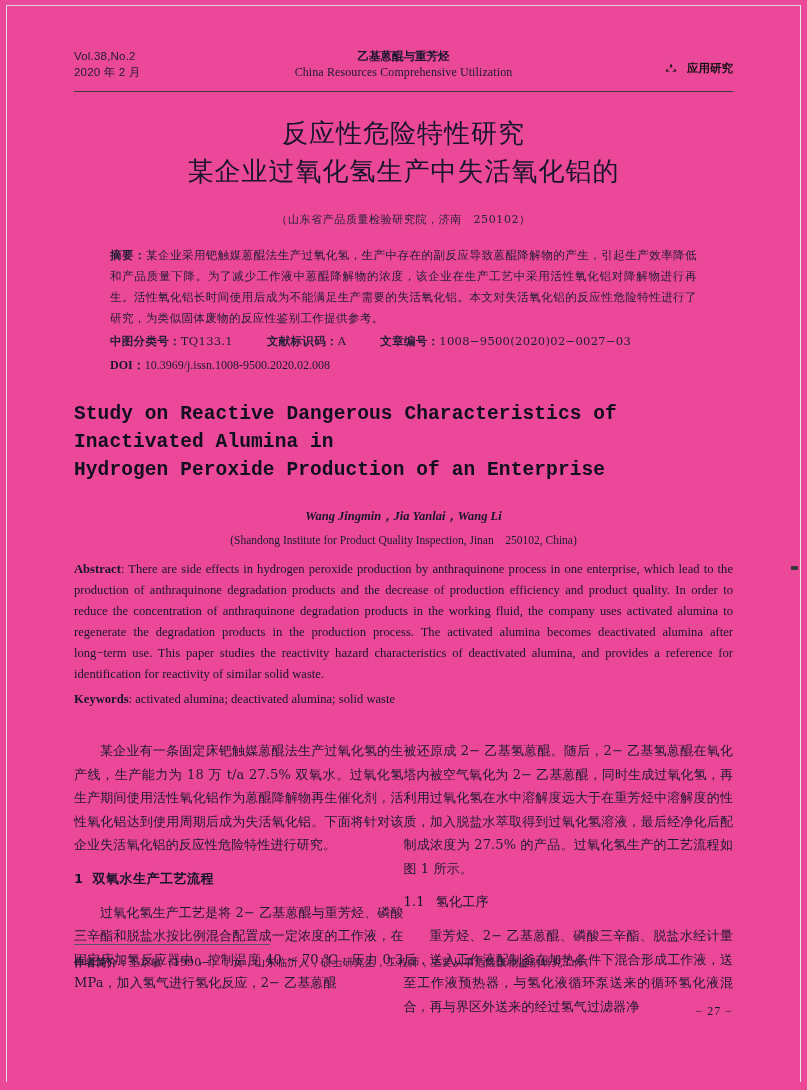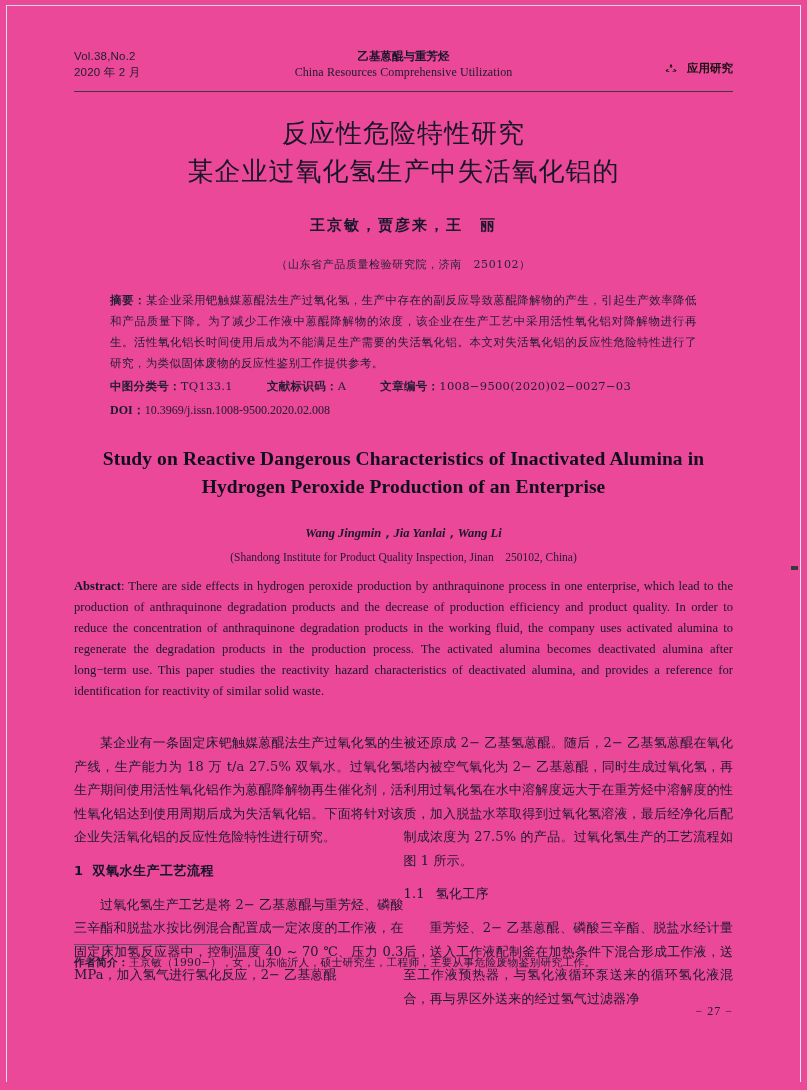--- a/index.html
+++ b/index.html
@@ -179,22 +179,21 @@
     font-family: "Liberation Serif", serif;
     font-size: 12px;
     line-height: 22px;
     margin-top: 2px;
     color: #1a1a2e;
   }
   .meta-doi b { font-weight: 700; }
 
   
   .en-title {
-    text-align: center;
-    font-family: Liberation Serif, serif;
+    font-family: Liberation Mono, monospace;
     font-weight: 700;
     font-size: 19.5px;
     line-height: 28px;
     color: #0f0f1e;
     margin-top: 24px;
     letter-spacing: 0.1px;
   }
   .en-authors {
     text-align: center;
     font-family: "Liberation Serif", serif;
@@ -330,21 +329,20 @@
         </span>
         <span>应用研究</span>
       </div>
     </div>
     <hr class="rule">
 
     <div class="cn-title">
       <div>反应性危险特性研究</div>
       <div>某企业过氧化氢生产中失活氧化铝的</div>
     </div>
-    <div class="cn-authors">王京敏，贾彦来，王　丽</div>
     <div class="cn-affil">（山东省产品质量检验研究院，济南　250102）</div>
 
     <div class="cn-abs-block">
       <div class="cn-abs">
         <b>摘要：</b><span>某企业采用钯触媒蒽醌法生产过氧化氢，生产中存在的副反应导致蒽醌降解物的产生，引起生产效率降低和产品质量下降。为了减少工作液中蒽醌降解物的浓度，该企业在生产工艺中采用活性氧化铝对降解物进行再生。活性氧化铝长时间使用后成为不能满足生产需要的失活氧化铝。本文对失活氧化铝的反应性危险特性进行了研究，为类似固体废物的反应性鉴别工作提供参考。</span>
       </div>
       <div class="meta-row">
         <b>中图分类号：</b><span>TQ133.1</span><span class="gap"></span><b>文献标识码：</b><span>A</span><span class="gap"></span><b>文章编号：</b><span>1008−9500(2020)02−0027−03</span>
       </div>
       <div class="meta-doi">
@@ -354,20 +352,23 @@
 
     <div class="en-title">
       <div>Study on Reactive Dangerous Characteristics of Inactivated Alumina in</div>
       <div>Hydrogen Peroxide Production of an Enterprise</div>
     </div>
     <div class="en-authors">Wang Jingmin，Jia Yanlai，Wang Li</div>
     <div class="en-affil">(Shandong Institute for Product Quality Inspection, Jinan　250102, China)</div>
 
     <div class="en-abs">
       <b>Abstract</b><span>: There are side effects in hydrogen peroxide production by anthraquinone process in one enterprise, which lead to the production of anthraquinone degradation products and the decrease of production efficiency and product quality. In order to reduce the concentration of anthraquinone degradation products in the working fluid, the company uses activated alumina to regenerate the degradation products in the production process. The activated alumina becomes deactivated alumina after long−term use. This paper studies the reactivity hazard characteristics of deactivated alumina, and provides a reference for identification for reactivity of similar solid waste.</span>
+    </div>
+    <div class="en-kw">
+      <b>Keywords</b><span>: activated alumina; deactivated alumina; solid waste</span>
     </div>
 
     <div class="body-cols">
       <div class="col">
         <p class="bodytext indent">某企业有一条固定床钯触媒蒽醌法生产过氧化氢的生产线，生产能力为 18 万 t/a 27.5% 双氧水。过氧化氢生产期间使用活性氧化铝作为蒽醌降解物再生催化剂，活性氧化铝达到使用周期后成为失活氧化铝。下面将针对该企业失活氧化铝的反应性危险特性进行研究。</p>
         <div class="sec-h1">
           <span class="num">1</span><span>双氧水生产工艺流程</span>
         </div>
         <p class="bodytext indent">过氧化氢生产工艺是将 2− 乙基蒽醌与重芳烃、磷酸三辛酯和脱盐水按比例混合配置成一定浓度的工作液，在固定床加氢反应器中，控制温度 40 ~ 70 ℃、压力 0.3 MPa，加入氢气进行氢化反应，2− 乙基蒽醌</p>
       </div>

